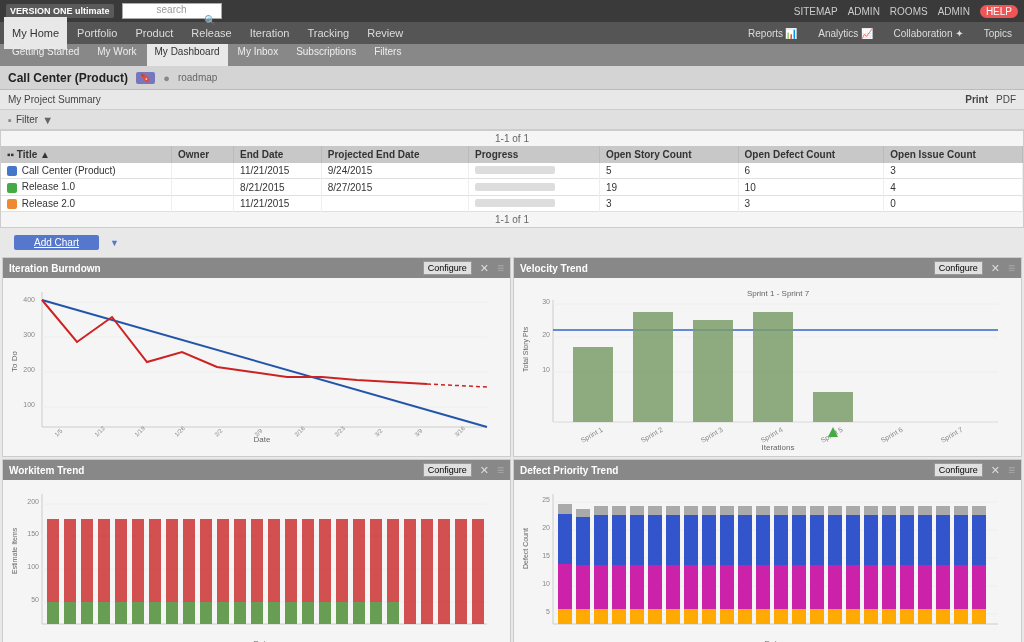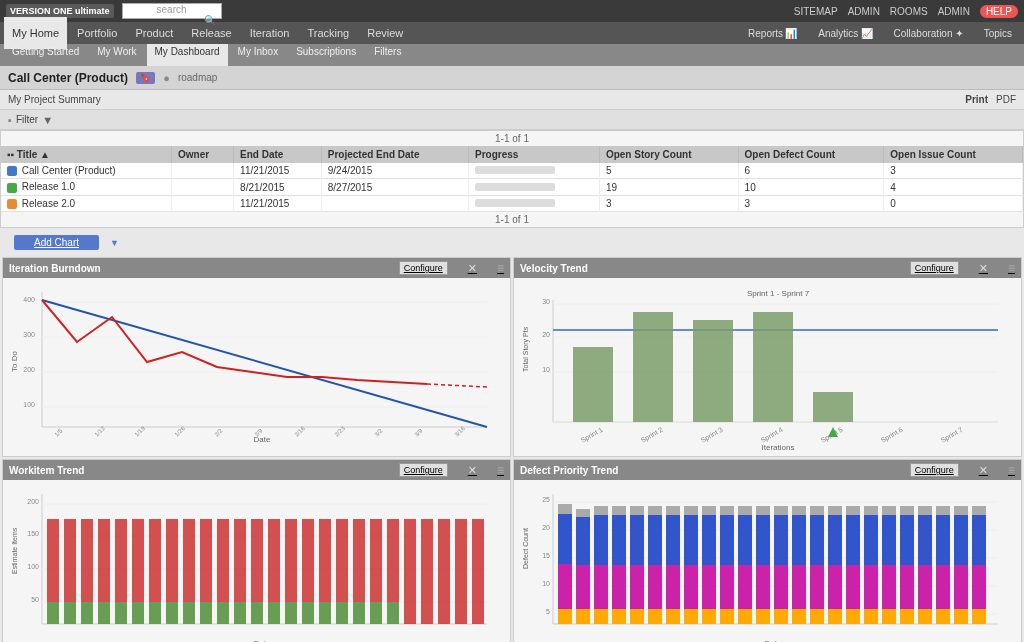--- a/index.html
+++ b/index.html
@@ -47,21 +47,21 @@
     tbody td { padding: 2px 6px; color: #333; border-right: 1px solid #eee; }
     .row-icon { display: inline-block; width: 10px; height: 10px; border-radius: 2px; margin-right: 2px; vertical-align: middle; }
     .progress-bar-container { width: 80px; height: 8px; background: #ddd; border-radius: 2px; display: inline-block; }
     .progress-bar-fill { height: 100%; background: #6699cc; border-radius: 2px; }
     .add-chart-btn { display: inline-block; background: #5577cc; color: #fff; font-size: 10px; padding: 2px 20px; margin: 4px 8px; cursor: pointer; border-radius: 2px; text-decoration: underline; }
 
     .charts-grid { display: grid; grid-template-columns: 1fr 1fr; gap: 2px; padding: 0 2px 2px 2px; }
     .chart-panel { background: #f5f5f5; border: 1px solid #ccc; }
     .chart-header { display: flex; align-items: center; justify-content: space-between; background: #888; padding: 2px 6px; height: 20px; }
     .chart-title { color: #fff; font-size: 10px; font-weight: bold; }
-    .chart-controls { display: flex; gap: 20px; align-items: center; text-decoration: underline; }
+    .chart-controls { display: flex; gap: 8px; align-items: center; }
     .configure-btn { background: #e0e0e0; border: 1px solid #999; font-size: 9px; padding: 0 4px; cursor: pointer; height: 14px; }
     .chart-close { color: #ddd; font-size: 11px; cursor: pointer; }
     .chart-body { padding: 4px; position: relative; }
 
     
     svg { display: block; }
 
     .chart-menu { color: #aaa; font-size: 12px; }
   </style>
 </head>

